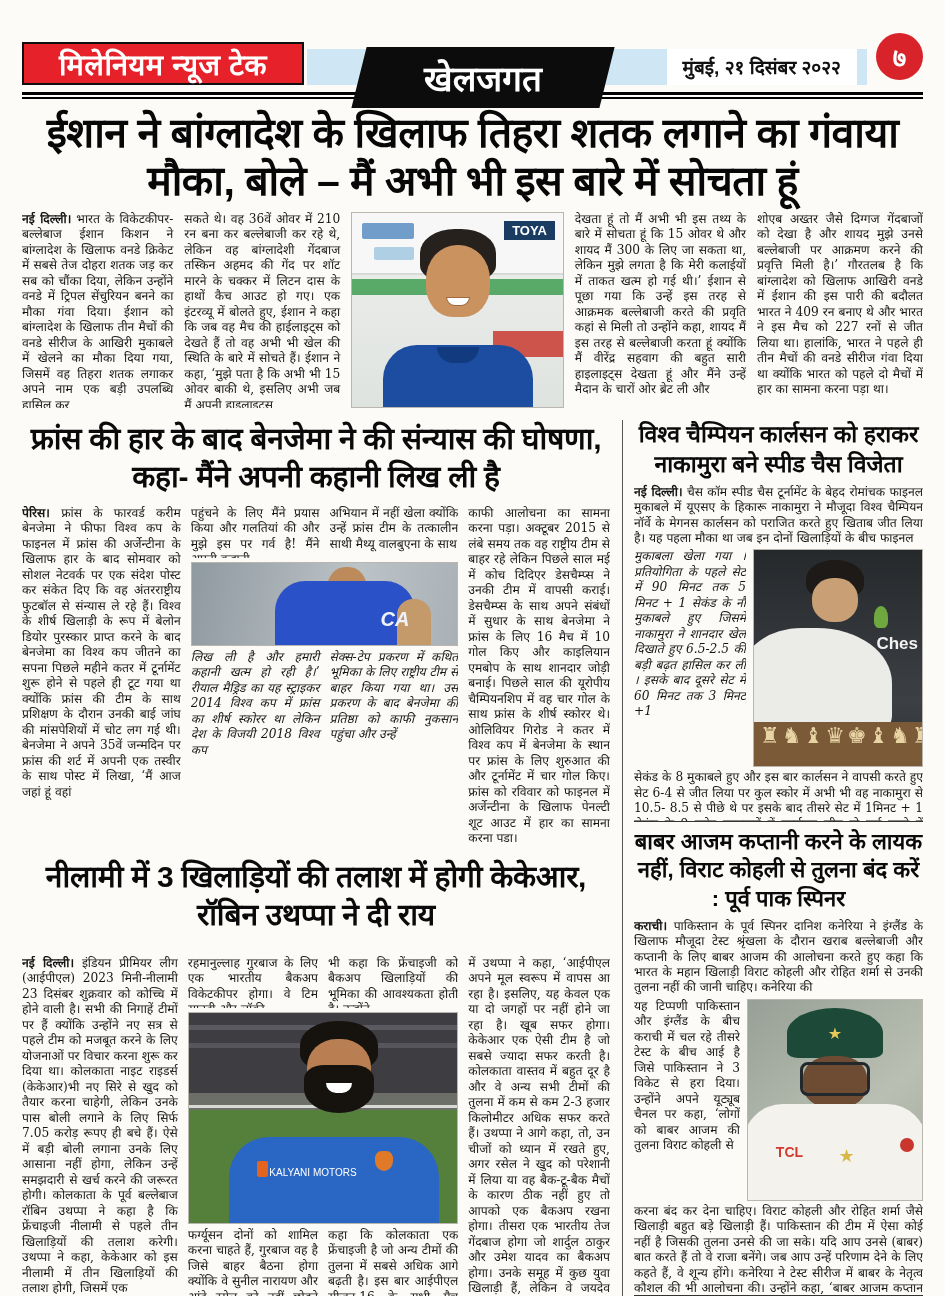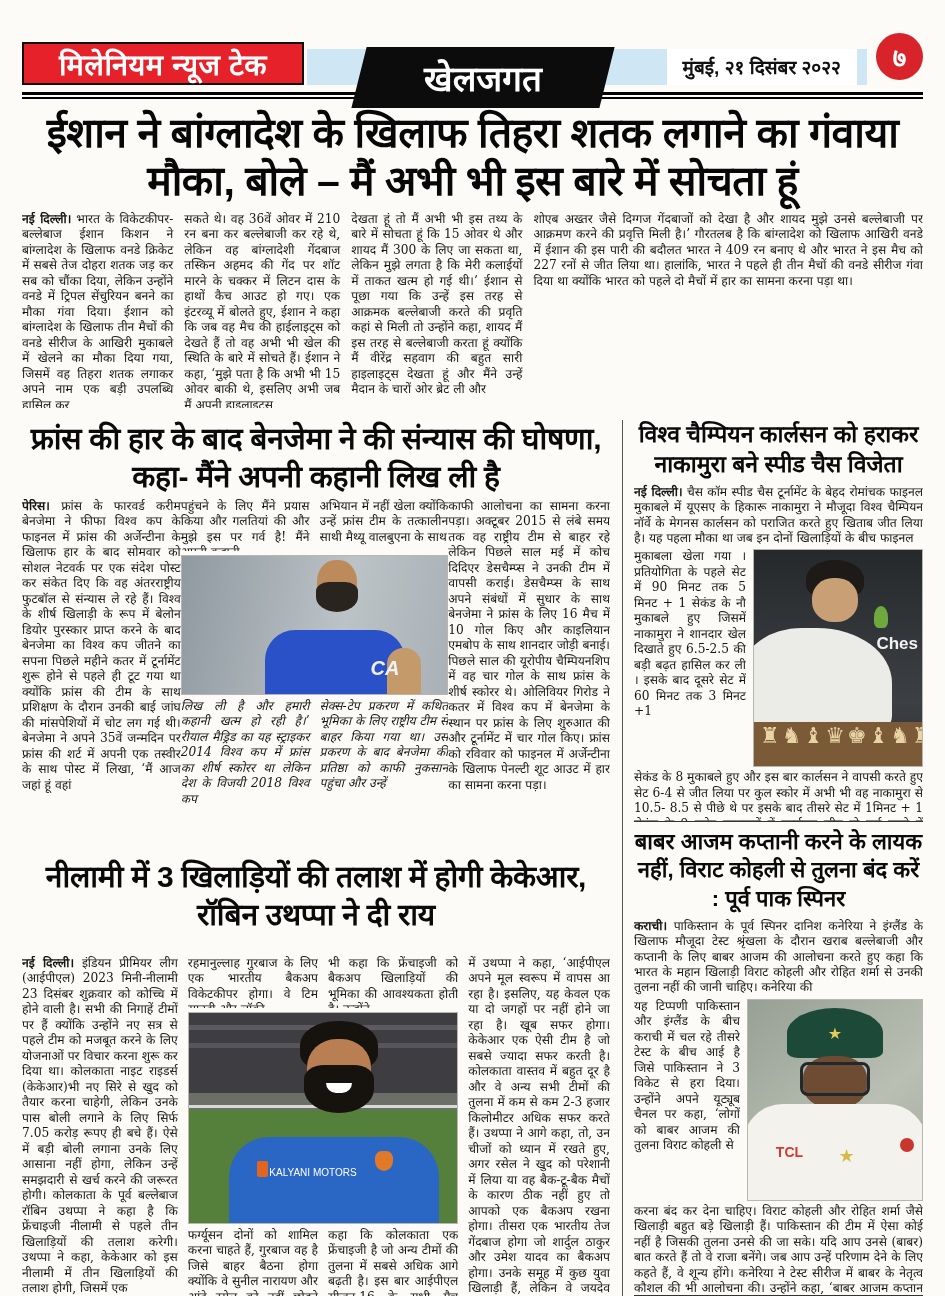--- a/index.html
+++ b/index.html
@@ -30,60 +30,60 @@
   
   .story1-row { display:flex; gap:11px; height:196px; overflow:hidden; margin-top:4px; }
   .s1c1 { flex:0 0 16.8%; } .s1c2 { flex:0 0 17.3%; } .s1ph { flex:0 0 23.6%; } .s1c3 { flex:0 0 19%; } .s1c4 { flex:1; }
 
   
   .mid-row { display:flex; margin-top:12px; }
   .left-block { width:600px; padding-right:12px; }
   .right-block { flex:1; border-left:1.5px solid #555; padding-left:11px; }
 
   .benzema-section { height:428px; overflow:hidden; }
-  .bz-cols { display:flex; height:336px; overflow:hidden; margin-top:3px; }
+  .bz-cols { display:flex; gap:10px; height:336px; overflow:hidden; margin-top:10px; }
   .bzc1 { flex:0 0 27%; } .bz-mid { flex:0 0 45.5%; display:flex; flex-direction:column; } .bzc4 { flex:1; }
   .bz-tops, .bz-bottoms { display:flex; gap:10px; }
   .bz-tops > div { flex:1; height:52px; overflow:hidden; }
   .bz-bottoms { flex:1; overflow:hidden; }
   .bz-bottoms > div { flex:1;font-style:italic; }
 
   .kkr-section { height:456px; overflow:hidden; border-bottom:1.5px solid #333; }
   .kkr-cols { display:flex; gap:10px; height:352px; overflow:hidden; margin-top:22px; }
   .kkc1 { flex:0 0 26.5%; } .kk-mid { flex:0 0 46%; display:flex; flex-direction:column; } .kkc4 { flex:1; }
   .kk-tops, .kk-bottoms { display:flex; gap:10px; }
   .kk-tops > div { flex:1; height:52px; overflow:hidden; }
   .kk-bottoms { flex:1; overflow:hidden; }
   .kk-bottoms > div { flex:1; }
 
   .nak-section { height:402px; overflow:hidden; border-bottom:1.5px solid #333; }
   .babar-section { height:474px; overflow:hidden; border-bottom:1.5px solid #333; padding-top:6px; }
   .side-row { display:flex; gap:7px; margin:3px 0; }
-  .nak-sidecol { width:112px; height:218px; overflow:hidden; }
+  .nak-sidecol { width:112px; height:218px; overflow:hidden;font-style:italic; }
   .babar-sidecol { width:106px; height:202px; overflow:hidden; }
 
   
   .photo { position:relative; overflow:hidden; border:1px solid #b9b6b0; }
 
   
   .ph-ishan { height:100%; background:linear-gradient(#eef0ee, #dfe3df); }
   .ik-board { position:absolute; top:0; left:0; right:0; height:62px; background:#f6f7f6; border-bottom:2px solid #d8dad8; }
   .ik-logo1 { position:absolute; top:10px; left:10px; width:52px; height:16px; background:#2a6db3; opacity:.65; border-radius:2px; }
   .ik-logo2 { position:absolute; top:34px; left:22px; width:40px; height:13px; background:#7fb4d8; opacity:.6; border-radius:2px; }
   .ik-sponsor { position:absolute; top:8px; right:8px; background:#1a3c63; color:#fff; font-family:"Liberation Sans", sans-serif; font-weight:bold; font-size:13px; padding:2px 8px; }
   .ik-green { position:absolute; top:66px; left:0; right:0; height:16px; background:#3f9e52; opacity:.85; }
   .ik-red { position:absolute; top:118px; right:0; width:70px; height:26px; background:#c9392f; opacity:.85; }
   .ik-hair { position:absolute; top:16px; left:50%; transform:translateX(-50%); width:76px; height:52px; background:#26211d; border-radius:46% 46% 30% 30%; }
   .ik-face { position:absolute; top:32px; left:50%; transform:translateX(-50%); width:64px; height:72px; background:#c9925f; border-radius:48% 48% 42% 42%; }
   .ik-smile { position:absolute; top:84px; left:50%; transform:translateX(-50%); width:24px; height:9px; background:#fff; border-radius:0 0 12px 12px; border:1px solid #a06a3e; }
   .ik-body { position:absolute; bottom:-4px; left:50%; transform:translateX(-50%); width:150px; height:66px; background:#1d4da0; border-radius:34px 34px 0 0; }
   .ik-collar { position:absolute; bottom:44px; left:50%; transform:translateX(-50%); width:42px; height:16px; background:#123a7e; border-radius:0 0 18px 18px; }
 
   
-  .ph-benzema { height:140px; margin:4px 0; background:linear-gradient(100deg,#8f99a0,#bcc3c7 60%,#a9b1b6); }
+  .ph-benzema { height:84px; margin:4px 0; background:linear-gradient(100deg,#8f99a0,#bcc3c7 60%,#a9b1b6); }
   .bz-face { position:absolute; top:4px; right:34%; width:40px; height:46px; background:#bd8a5c; border-radius:46%; }
   .bz-beard { position:absolute; top:26px; right:33.5%; width:42px; height:30px; background:#2a241f; border-radius:30% 30% 50% 50%; }
   .bz-torso { position:absolute; bottom:-6px; right:16%; width:140px; height:70px; background:#2b51c8; border-radius:30px 30px 0 0; }
   .bz-arm { position:absolute; bottom:-6px; right:10%; width:34px; height:52px; background:#c59a6b; border-radius:16px 16px 0 0; }
   .bz-ca { position:absolute; bottom:14px; right:18%; color:#eef2f8; font-family:"Liberation Sans", sans-serif; font-style:italic; font-weight:bold; font-size:20px; }
 
   
   .ph-nakamura { flex:1; height:218px; background:linear-gradient(#26292c,#3c4044 70%,#2e3134); }
   .nk-chestext { position:absolute; top:84px; right:4px; color:#f2f2f2; font-family:"Liberation Sans", sans-serif; font-weight:bold; font-size:17px; }
   .nk-pawn { position:absolute; top:56px; right:34px; width:14px; height:22px; background:#6ea83f; border-radius:50% 50% 30% 30%; }
@@ -132,20 +132,33 @@
       <div class="date-box">मुंबई, २१ दिसंबर २०२२</div>
     </div>
     <div class="page-circle">७</div>
   </header>
   <div class="double-rule"></div>
 
   <h1 class="h-main">ईशान ने बांग्लादेश के खिलाफ तिहरा शतक लगाने का गंवाया मौका, बोले – मैं अभी भी इस बारे में सोचता हूं</h1>
   <section class="story1-row">
     <p class="btxt s1c1"><span class="dateline">नई दिल्ली।</span> <span>भारत के विकेटकीपर-बल्लेबाज ईशान किशन ने बांग्लादेश के खिलाफ वनडे क्रिकेट में सबसे तेज दोहरा शतक जड़ कर सब को चौंका दिया, लेकिन उन्होंने वनडे में ट्रिपल सेंचुरियन बनने का मौका गंवा दिया। ईशान को बांग्लादेश के खिलाफ तीन मैचों की वनडे सीरीज के आखिरी मुकाबले में खेलने का मौका दिया गया, जिसमें वह तिहरा शतक लगाकर अपने नाम एक बड़ी उपलब्धि हासिल कर</span></p>
     <p class="btxt s1c2">सकते थे। वह 36वें ओवर में 210 रन बना कर बल्लेबाजी कर रहे थे, लेकिन वह बांग्लादेशी गेंदबाज तस्किन अहमद की गेंद पर शॉट मारने के चक्कर में लिटन दास के हाथों कैच आउट हो गए। एक इंटरव्यू में बोलते हुए, ईशान ने कहा कि जब वह मैच की हाईलाइट्स को देखते हैं तो वह अभी भी खेल की स्थिति के बारे में सोचते हैं। ईशान ने कहा, ‘मुझे पता है कि अभी भी 15 ओवर बाकी थे, इसलिए अभी जब मैं अपनी हाइलाइट्स</p>
+    <div class="photo ph-ishan s1ph">
+      <div class="ik-board"></div>
+      <div class="ik-logo1"></div>
+      <div class="ik-logo2"></div>
+      <div class="ik-sponsor">TOYA</div>
+      <div class="ik-green"></div>
+      <div class="ik-red"></div>
+      <div class="ik-hair"></div>
+      <div class="ik-face"></div>
+      <div class="ik-smile"></div>
+      <div class="ik-body"></div>
+      <div class="ik-collar"></div>
+    </div>
     <p class="btxt s1c3">देखता हूं तो मैं अभी भी इस तथ्य के बारे में सोचता हूं कि 15 ओवर थे और शायद मैं 300 के लिए जा सकता था, लेकिन मुझे लगता है कि मेरी कलाईयों में ताकत खत्म हो गई थी।’ ईशान से पूछा गया कि उन्हें इस तरह से आक्रमक बल्लेबाजी करते की प्रवृति कहां से मिली तो उन्होंने कहा, शायद मैं इस तरह से बल्लेबाजी करता हूं क्योंकि मैं वीरेंद्र सहवाग की बहुत सारी हाइलाइट्स देखता हूं और मैंने उन्हें मैदान के चारों ओर ब्रेट ली और</p>
     <p class="btxt s1c4">शोएब अख्तर जैसे दिग्गज गेंदबाजों को देखा है और शायद मुझे उनसे बल्लेबाजी पर आक्रमण करने की प्रवृत्ति मिली है।’ गौरतलब है कि बांग्लादेश को खिलाफ आखिरी वनडे में ईशान की इस पारी की बदौलत भारत ने 409 रन बनाए थे और भारत ने इस मैच को 227 रनों से जीत लिया था। हालांकि, भारत ने पहले ही तीन मैचों की वनडे सीरीज गंवा दिया था क्योंकि भारत को पहले दो मैचों में हार का सामना करना पड़ा था।</p>
   </section>
 
   <div class="mid-row">
 
     <div class="left-block">
 
       <section class="benzema-section">
         <h2 class="h-sub">फ्रांस की हार के बाद बेनजेमा ने की संन्यास की घोषणा, कहा- मैंने अपनी कहानी लिख ली है</h2>

